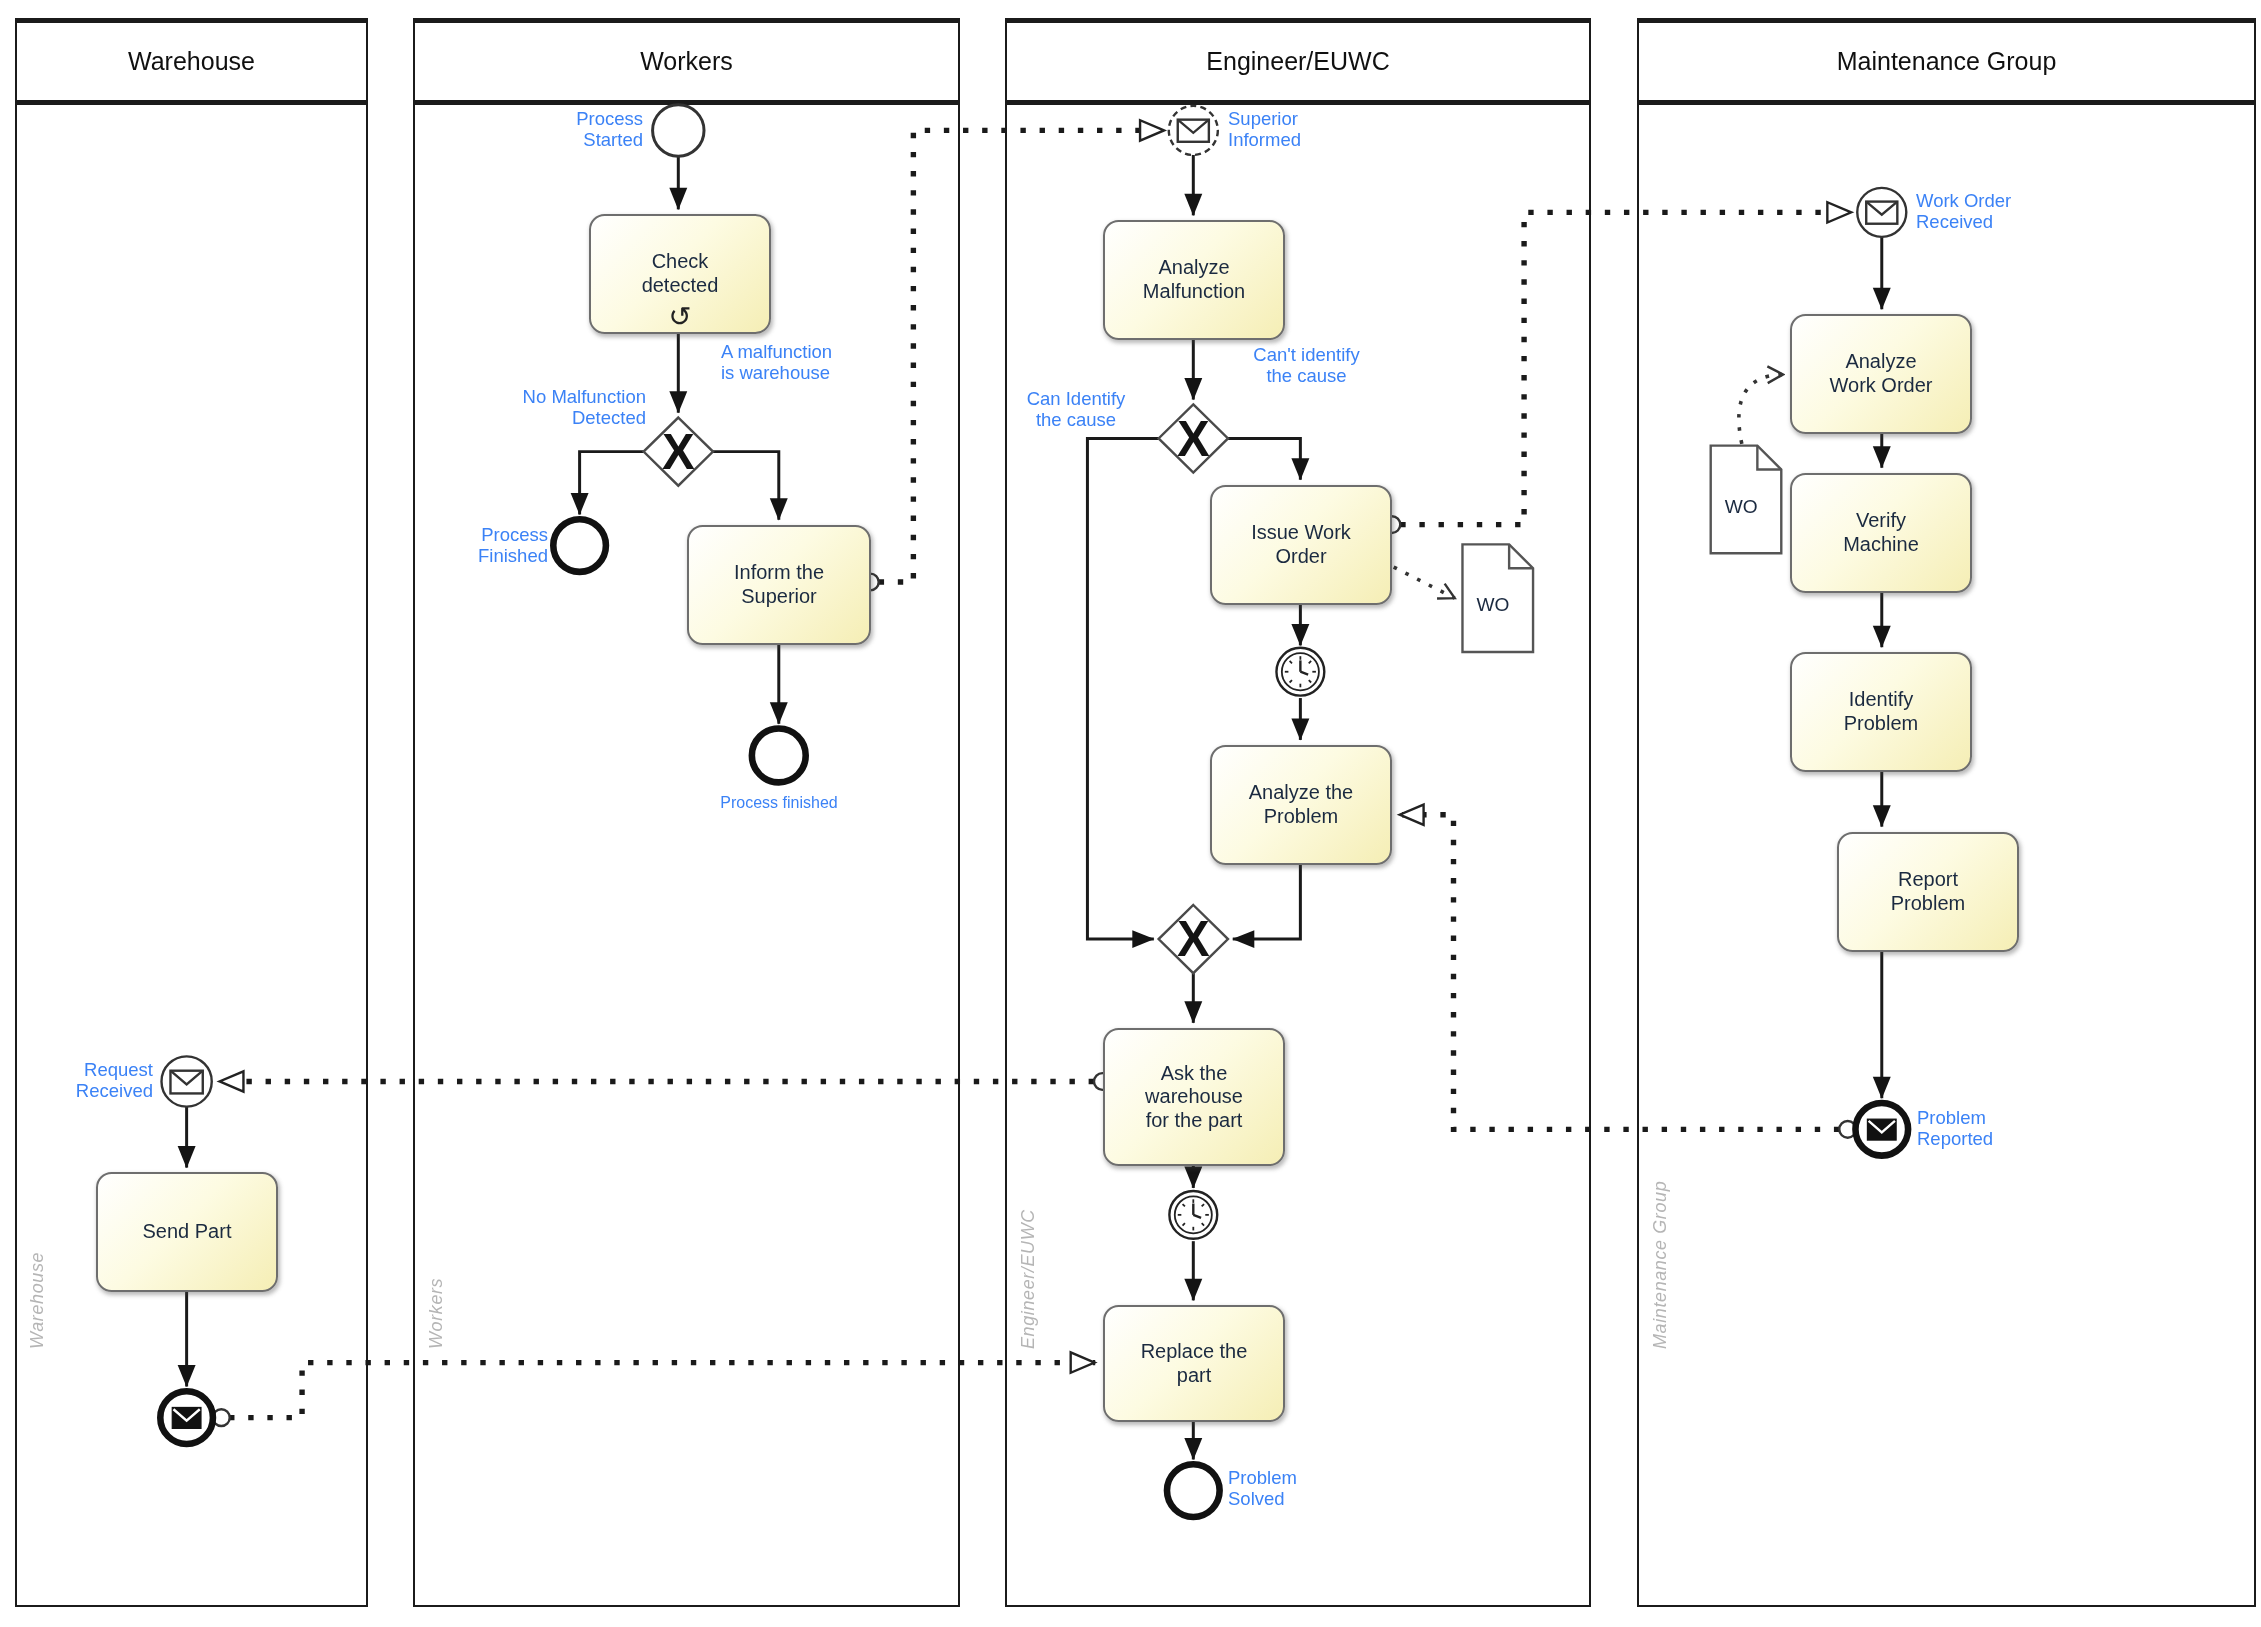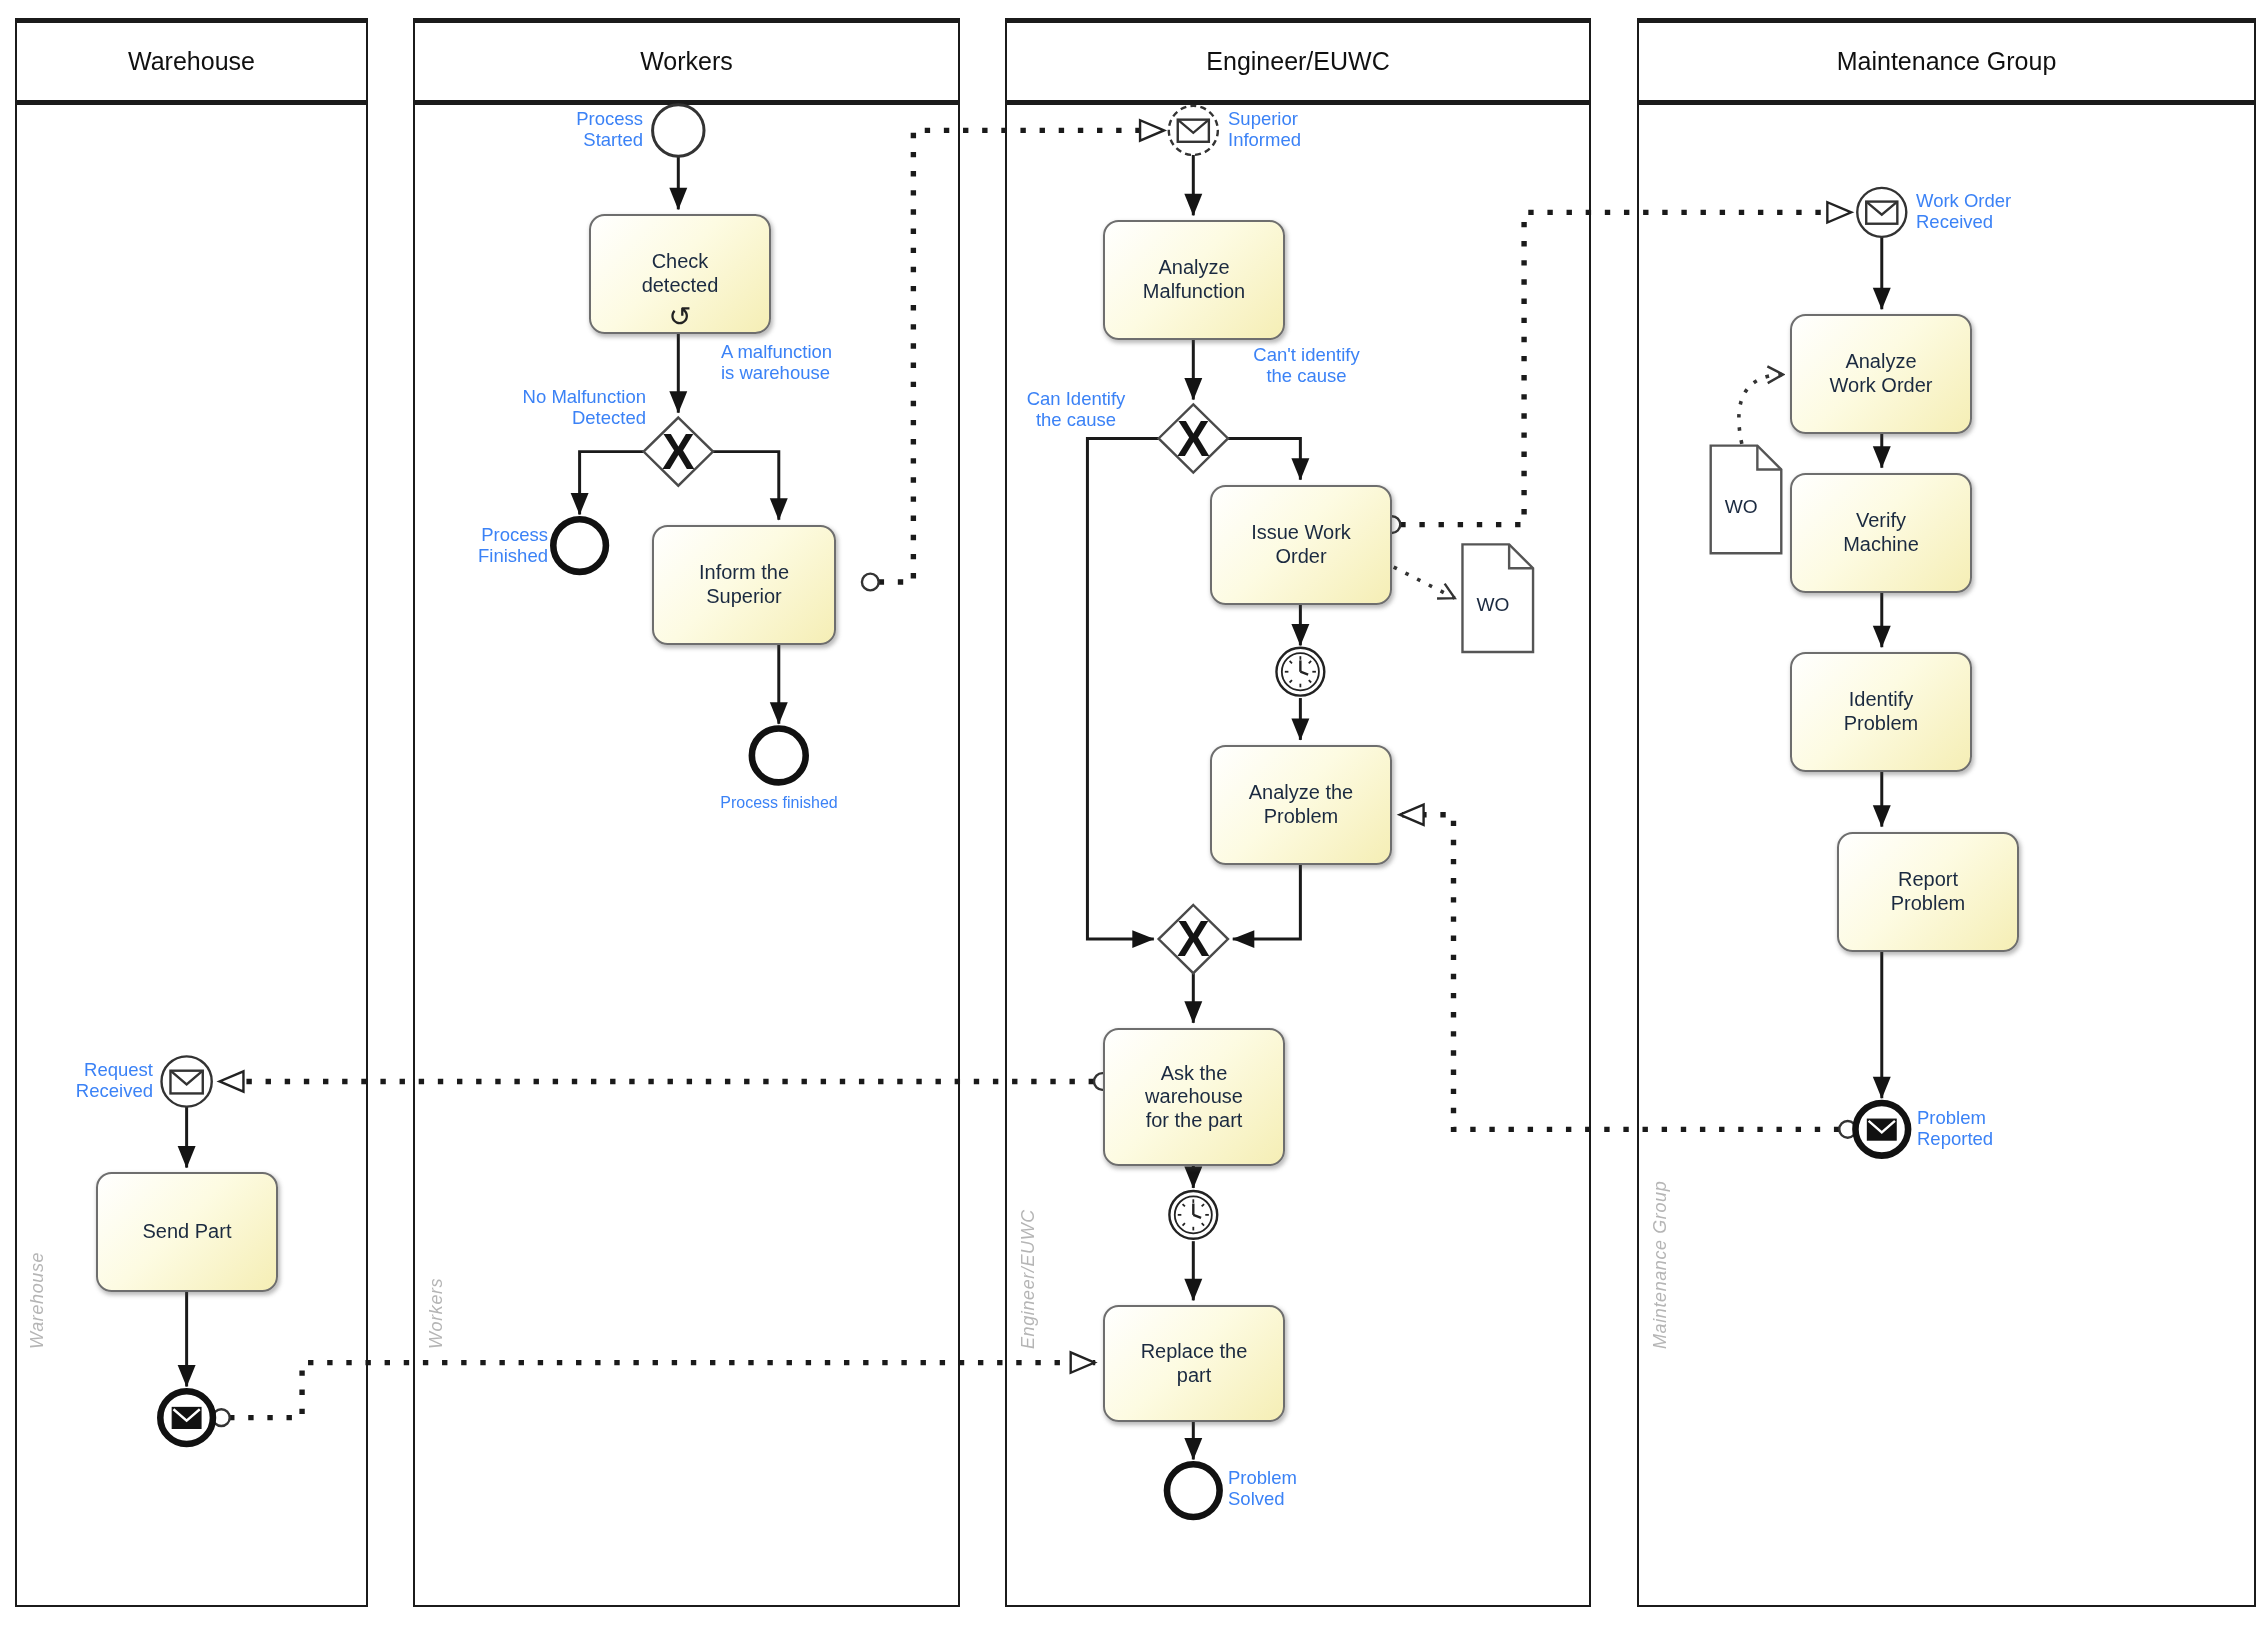--- a/index.html
+++ b/index.html
@@ -204,21 +204,21 @@
       <path d="M2938,745 v40 h40" fill="none" stroke="#555" stroke-width="4"></path>
       <text class="doc-t" x="2911" y="857" text-anchor="middle">WO</text>
     </g>
   </svg>
 
   <div class="task" style="left:589px;top:214px;width:182px;height:120px;">
     <span>Check
 detected</span>
     <span class="loop-marker">↺</span>
   </div>
-  <div class="task" style="left:652px;top:525px;width:184px;height:120px;">
+  <div class="task" style="left:687px;top:525px;width:184px;height:120px;">
     <span>Inform the
 Superior</span>
   </div>
   <div class="task" style="left:1103px;top:220px;width:182px;height:120px;">
     <span>Analyze
 Malfunction</span>
   </div>
   <div class="task" style="left:1210px;top:485px;width:182px;height:120px;">
     <span>Issue Work
 Order</span>

